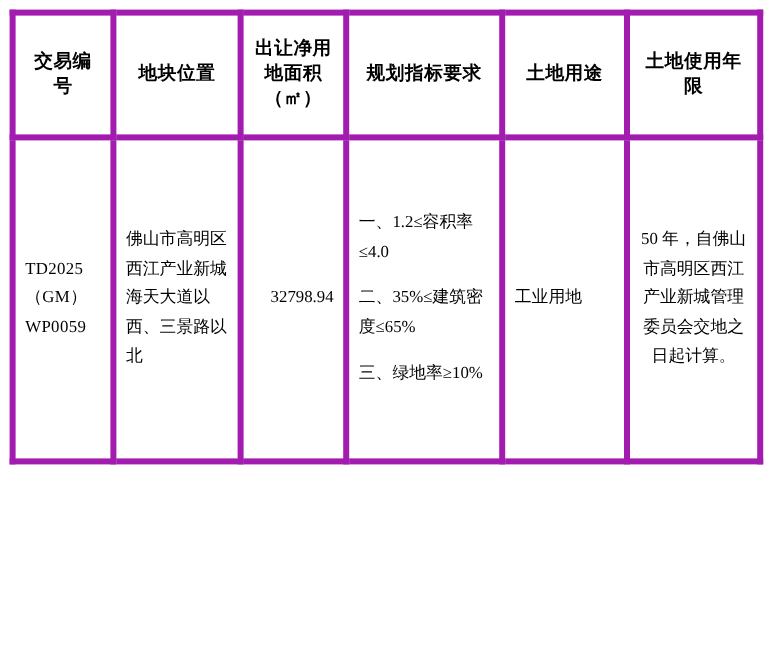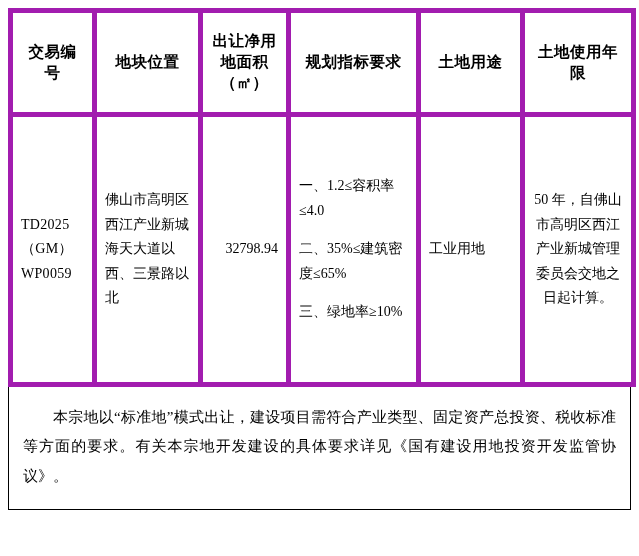--- a/index.html
+++ b/index.html
@@ -127,17 +127,14 @@
           <p class="idx-line">一、1.2≤容积率≤4.0</p>
           <p class="idx-line">二、35%≤建筑密度≤65%</p>
           <p class="idx-line">三、绿地率≥10%</p>
         </td>
         <td class="c-use">工业用地</td>
         <td class="c-year">50 年，自佛山市高明区西江产业新城管理委员会交地之日起计算。</td>
       </tr>
     </tbody>
   </table>
 
-  <div class="note-box">
-    <p>本宗地以“标准地”模式出让，建设项目需符合产业类型、固定资产总投资、税收标准等方面的要求。有关本宗地开发建设的具体要求详见《国有建设用地投资开发监管协议》。</p>
-  </div>
 
 </div>
 
 </body></html>

